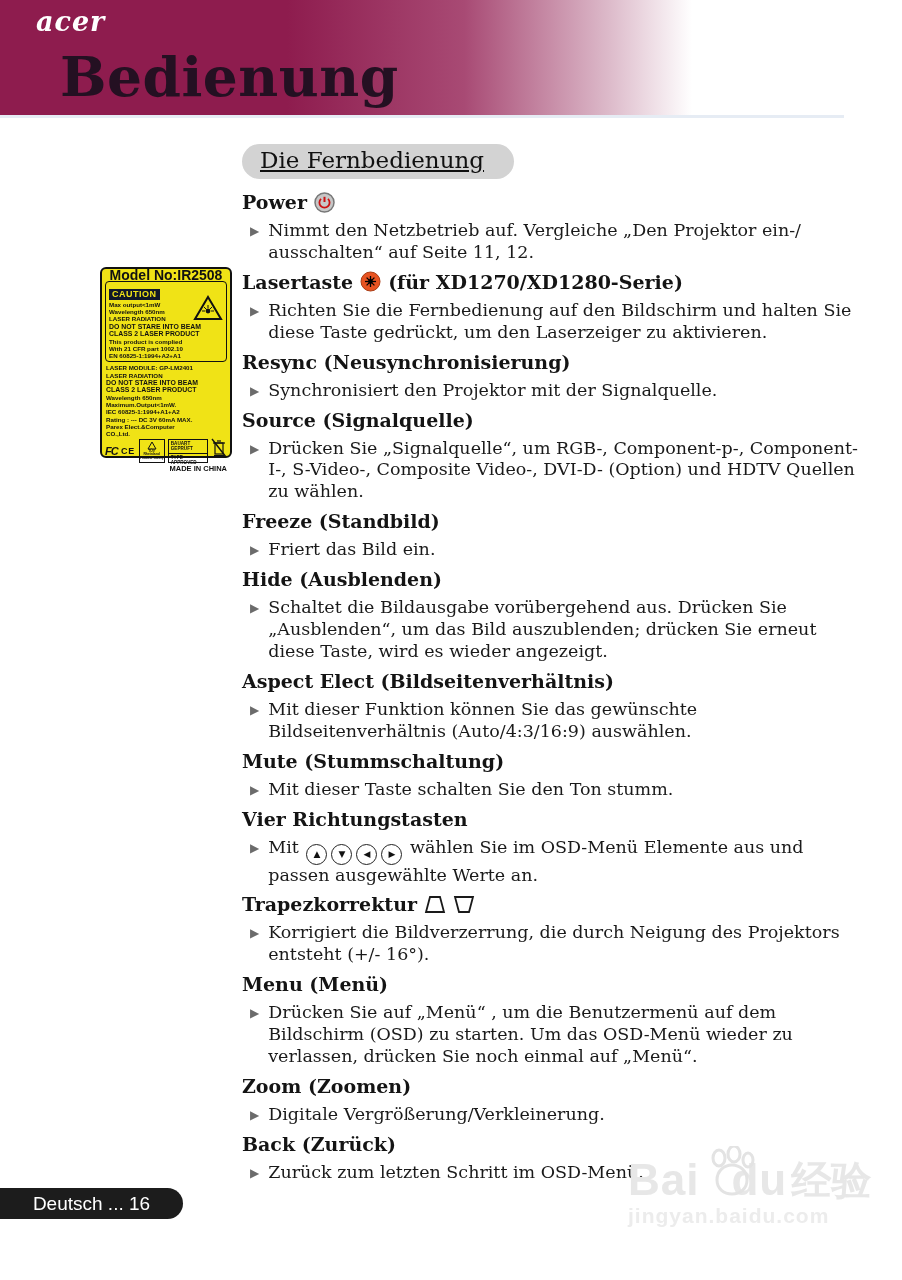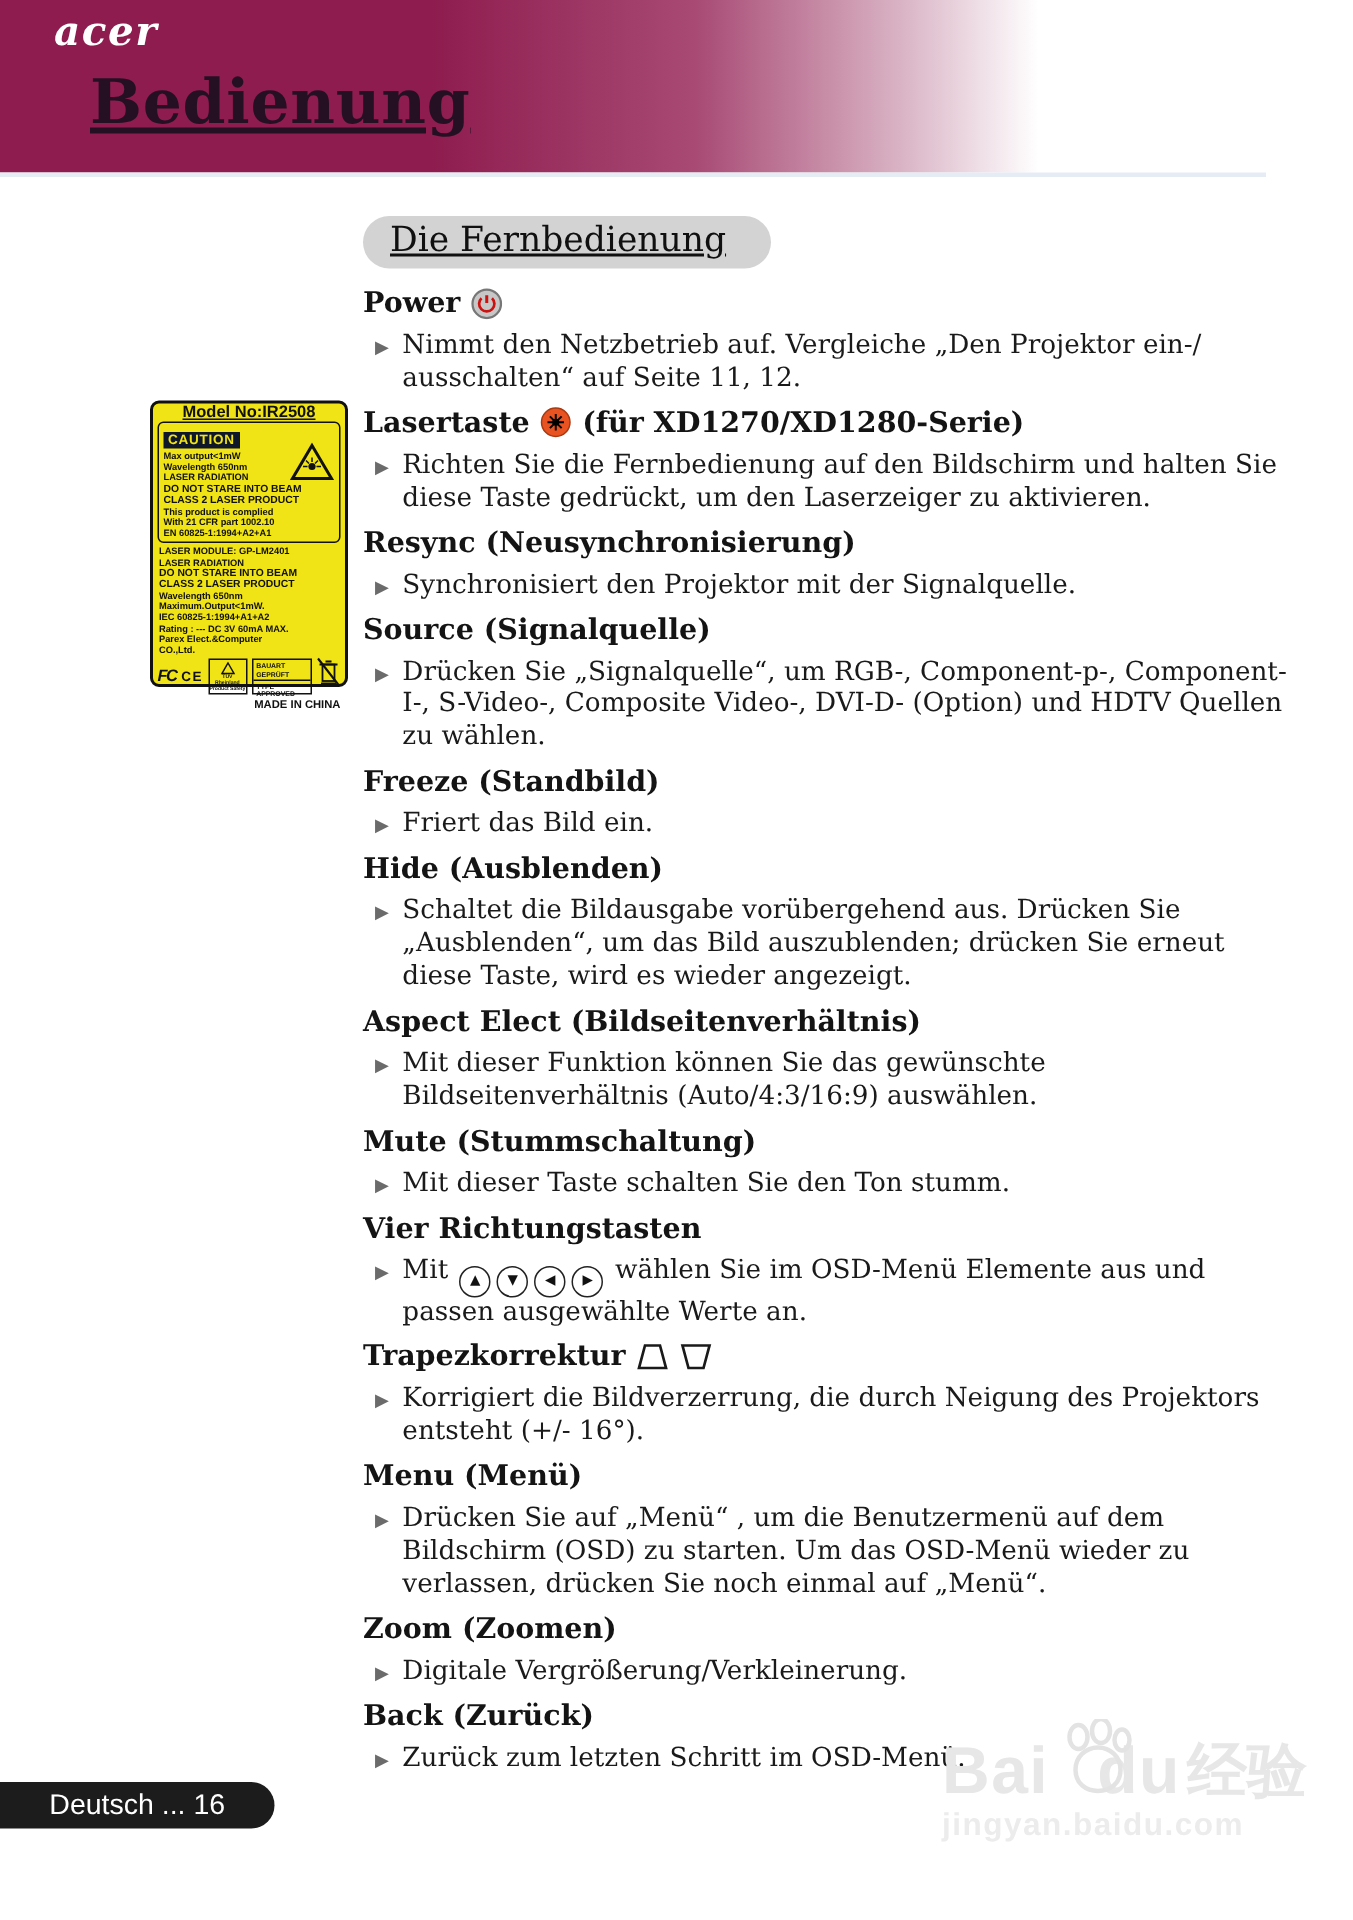--- a/index.html
+++ b/index.html
@@ -7,27 +7,27 @@
        font-family:"DejaVu Serif", serif;color:#1a1a1a;overflow:hidden;}
 
   
   .header{position:absolute;left:0;top:0;width:844px;height:115px;
     background:linear-gradient(to right,#8e1c4e 0%,#8e1c4e 34%,#a84a74 55%,#dcb9c9 72%,#ffffff 82%);
     border-bottom:3px solid #e6ecf4;}
   .acer-logo{position:absolute;left:36px;top:6px;color:#fff;
     font-family:"DejaVu Serif",serif;font-style:italic;font-weight:bold;
     font-size:27px;letter-spacing:1px;}
   .page-title{position:absolute;left:60px;top:44px;color:#241022;
-    font-size:41px;font-weight:bold;letter-spacing:.5px;text-decoration:underline;}
+    font-size:55px;font-weight:bold;letter-spacing:.5px;}
 
   
   .laser-label{position:absolute;left:100px;top:267px;width:132px;height:191px;
     background:#f0e316;border:2px solid #111;border-radius:6px;box-sizing:border-box;
     font-family:"Liberation Sans",sans-serif;color:#111;padding:1px 3px 2px 3px;}
-  .lbl-model{font-size:11px;font-weight:bold;text-align:center;line-height:10px;text-decoration:underline;}
+  .lbl-model{font-size:14px;font-weight:bold;text-align:center;line-height:10px;}
   .lbl-box1{border:1.5px solid #111;border-radius:4px;padding:1px 2px 2px 3px;position:relative;margin-top:1px;}
   .caution-badge{display:inline-block;background:#0f172a;color:#f0e316;font-weight:bold;
     font-size:9px;padding:0 3px;letter-spacing:.5px;line-height:11px;}
   .lbl-small{font-size:6.2px;font-weight:bold;line-height:7.2px;}
   .lbl-narrow{width:74px;}
   .lbl-strong{font-size:6.9px;font-weight:bold;line-height:7.6px;}
   .warn-tri{position:absolute;right:3px;top:13px;}
   .lbl-box2{padding:2px 1px 0 1px;}
   .cert-row{display:flex;align-items:center;gap:2px;margin-top:1px;justify-content:space-between;}
   .fcc{font-size:11px;font-weight:bold;font-style:italic;letter-spacing:-1px;}

